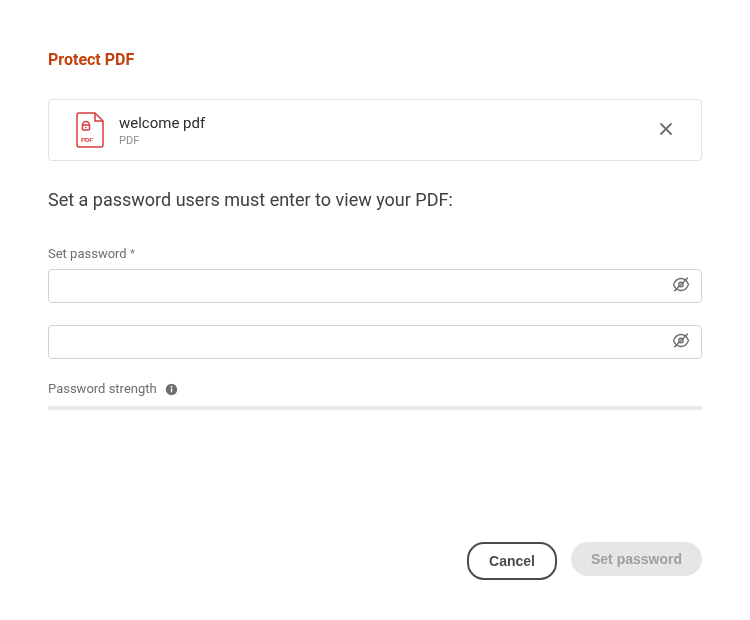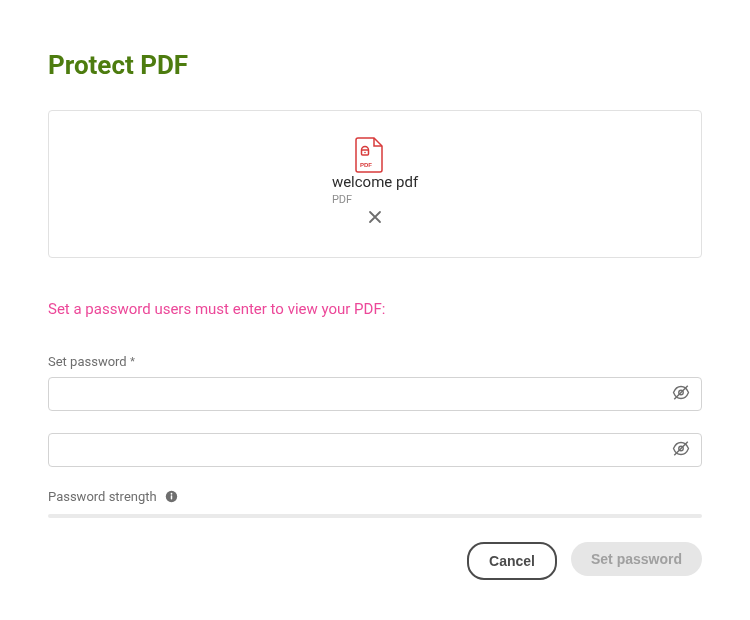--- a/index.html
+++ b/index.html
@@ -9,33 +9,32 @@
     }
     body {
       font-family: -apple-system, BlinkMacSystemFont, "Segoe UI", Roboto, Helvetica, Arial, sans-serif;
       background: #fff;
       width: 750px;
       height: 620px;
       padding: 50px 48px 40px 48px;
       color: #2c2c2c;
     }
     .page-title {
-      font-size: 26px;
+      font-size: 16px;
       font-weight: 700;
-      color: #4d7c0f;
+      color: #c2410c;
       margin-bottom: 30px;
     }
     .file-card {
       border: 1px solid #e1e1e1;
       border-radius: 4px;
-      padding: 26px 24px;
-      display: flex;
-      align-items: center;
-      margin-bottom: 42px;
-      flex-direction: column;
+      padding: 12px 24px;
+      display: flex;
+      align-items: center;
+      margin-bottom: 28px;
     }
     .file-icon {
       width: 32px;
       height: 36px;
       margin-right: 14px;
       flex-shrink: 0;
     }
     .file-info {
       flex: 1;
     }
@@ -52,22 +51,22 @@
       background: none;
       border: none;
       cursor: pointer;
       padding: 4px;
       color: #6e6e6e;
       display: flex;
       align-items: center;
       justify-content: center;
     }
     .instruction {
-      font-size: 15px;
-      color: #ec4899;
+      font-size: 18px;
+      color: #404040;
       margin-bottom: 28px;
     }
     .field-group {
       margin-bottom: 22px;
     }
     .field-label {
       font-size: 13px;
       color: #6e6e6e;
       margin-bottom: 8px;
       display: block;
@@ -97,21 +96,21 @@
       background: none;
       border: none;
       cursor: pointer;
       padding: 4px;
       color: #6e6e6e;
       display: flex;
       align-items: center;
     }
     .strength-row {
       display: flex;
-      align-items: center;
+      align-items: flex-end;
       gap: 8px;
       margin-bottom: 10px;
     }
     .strength-label {
       font-size: 13px;
       color: #6e6e6e;
     }
     .info-icon {
       color: #6e6e6e;
       display: flex;

